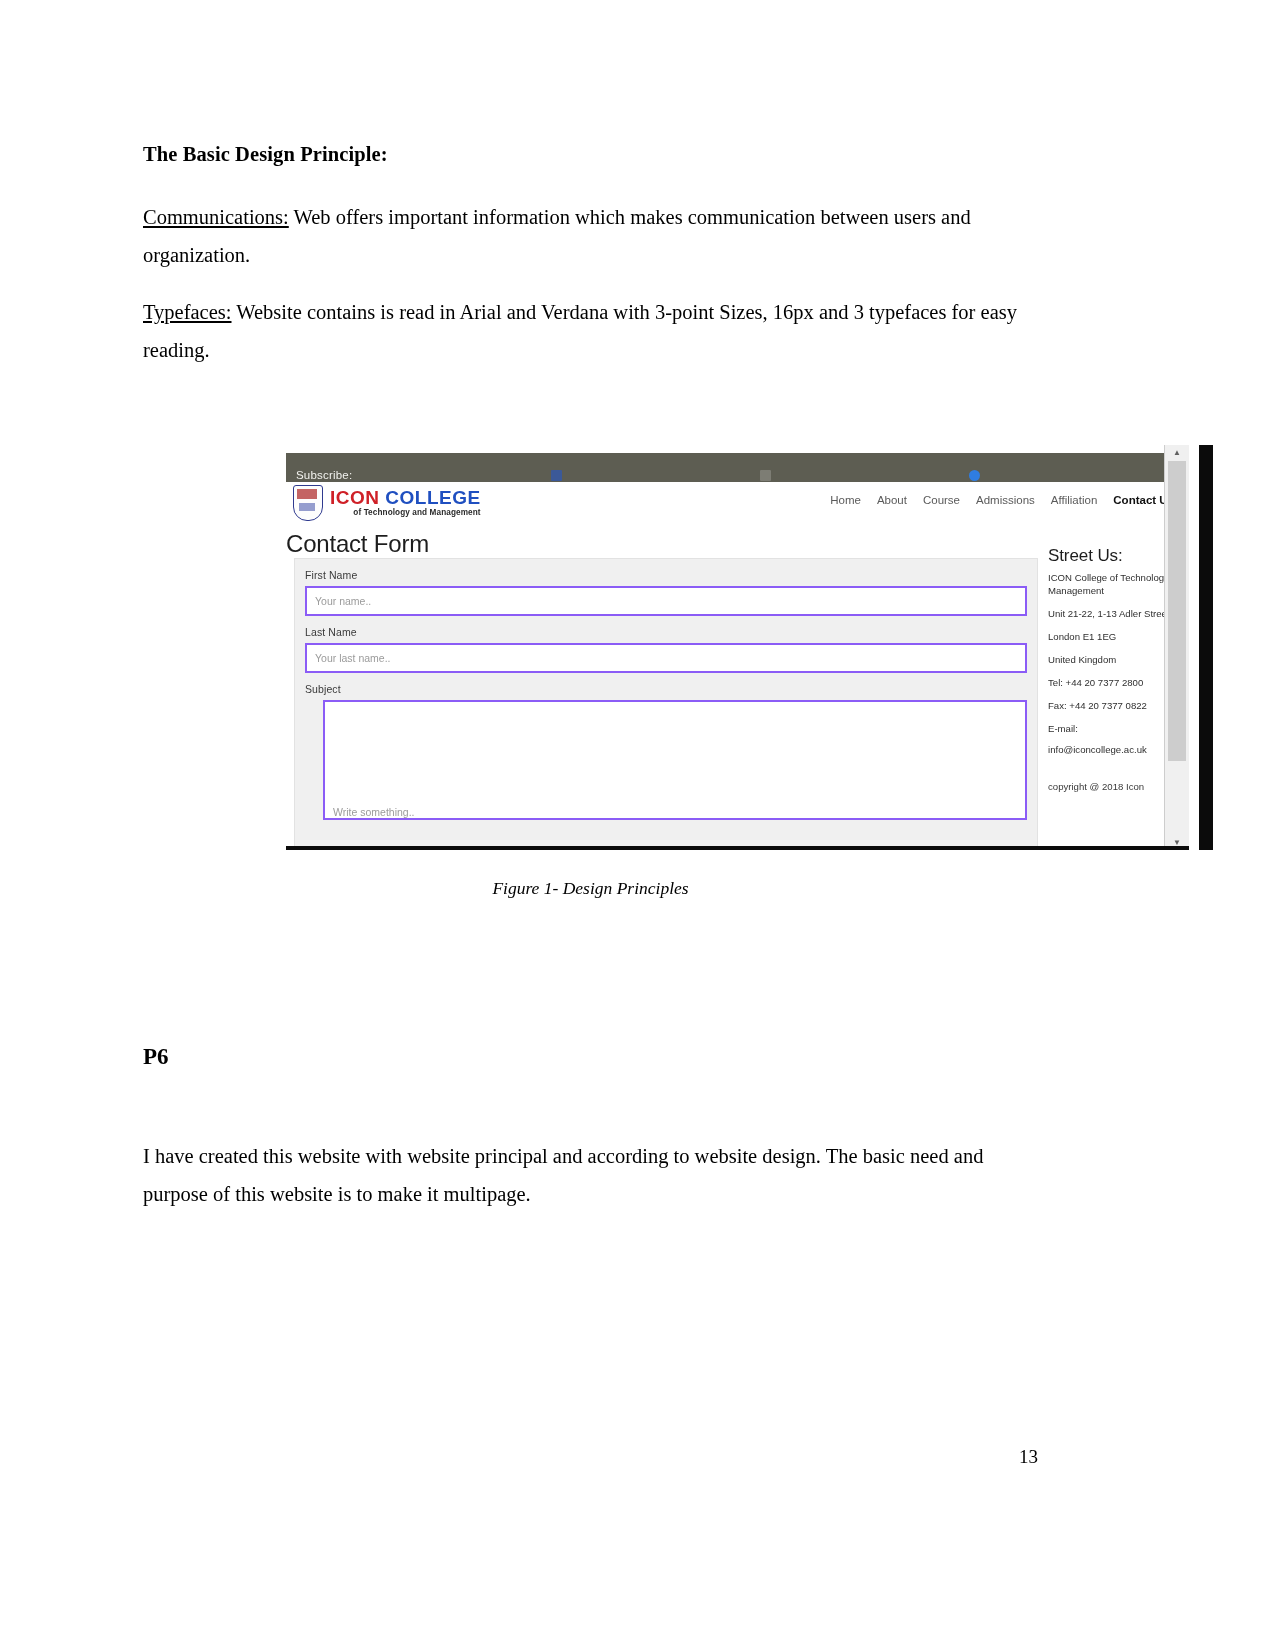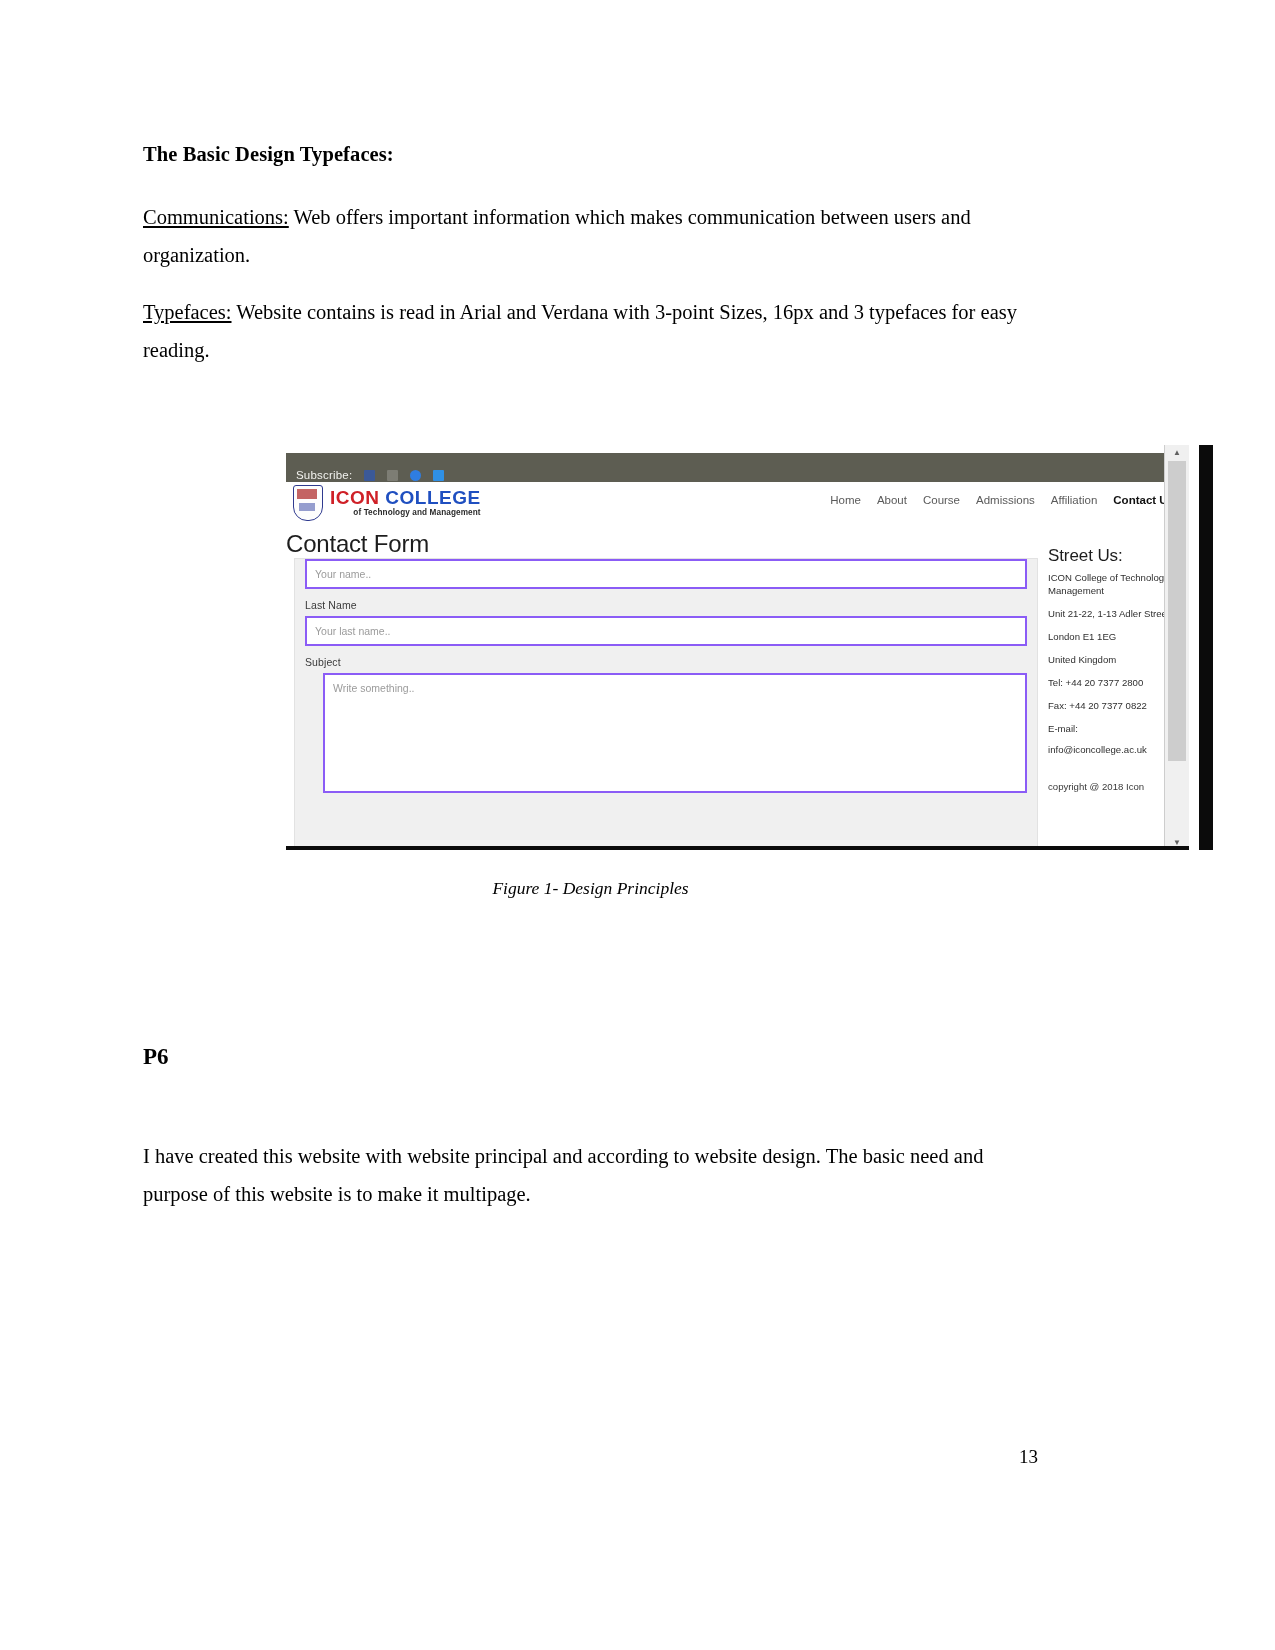--- a/index.html
+++ b/index.html
@@ -100,21 +100,21 @@
     background:#cdcdcd;
   }
   .shot-rightblack{
     position:absolute;right:0;top:0;width:14px;height:405px;background:#0b0b0b;
   }
 
   
   .subscribe-bar{
     position:absolute;left:0;top:8px;width:903px;height:44px;
     background:#5d5d52;
-    display:flex;align-items:center;
+    display:flex;align-items:center;justify-content:space-between;
   }
   .subscribe-label{
     color:#f2f2ee;font-size:11.5px;margin-left:10px;letter-spacing:.2px;
   }
   .soc{
     width:11px;height:11px;margin-left:12px;display:inline-block;border-radius:1px;
   }
   .soc.fb{background:#3b5998;}
   .soc.ig{background:#7d7d74;}
   .soc.gp{background:#2f7de1;border-radius:50%;}
@@ -168,21 +168,21 @@
     background:#f0f0f0;border:1px solid #e2e2e2;
   }
   .fld-label{
     font-size:10.5px;color:#3a3a3a;margin:10px 0 5px 10px;letter-spacing:.1px;
   }
   .fld{
     margin:0 10px;background:#fff;border:2px solid #8b5cf6;height:26px;
     display:flex;align-items:center;
   }
   .fld .ph{font-size:10.5px;color:#9b9b9b;margin-left:8px;}
-  .fld.area{height:116px;align-items:flex-start;margin-left:28px;}
+  .fld.area{height:116px;align-items:flex-end;margin-left:28px;}
   .fld.area .ph{margin-top:7px;}
 
   
   .contact-col{
     position:absolute;left:762px;top:104px;width:150px;
     font-size:9.6px;color:#2f2f2f;line-height:13px;
   }
   .contact-col h3{
     font-size:17px;font-weight:400;color:#1d1d1d;margin:0 0 9px 0;letter-spacing:-.1px;
   }
@@ -192,21 +192,21 @@
   .shot-border-bottom{
     position:absolute;left:0;bottom:0;width:903px;height:4px;background:#0b0b0b;
   }
 </style>
 </head>
 <body>
 
 <div class="page">
   <div class="content">
 
-    <h1 class="doc-head">The Basic Design Typefaces:</h1>
+    <h1 class="doc-head">The Basic Design Principle:</h1>
 
     <p class="body-par" id="par-comm"><span class="u">Communications:</span><span> Web offers important information which makes communication between users and organization.</span></p>
 
     <p class="body-par" id="par-type"><span class="u">Typefaces:</span><span> Website contains is read in Arial and Verdana with 3-point Sizes, 16px and 3 typefaces for easy reading.</span></p>
 
     <div class="shot">
       <div class="shot-inner">
 
         <div class="subscribe-bar">
           <span class="subscribe-label">Subscribe:</span>
@@ -230,20 +230,21 @@
             <span class="navitem">Course</span>
             <span class="navitem">Admissions</span>
             <span class="navitem">Affiliation</span>
             <span class="navitem active">Contact Us</span>
           </div>
         </div>
 
         <div class="page-title">Contact Form</div>
 
         <div class="form-panel">
+          <div class="fld-label">First Name</div>
           <div class="fld">
               <span class="ph">Your name..</span>
             </div>
 
           <div class="fld-label">Last Name</div>
           <div class="fld">
               <span class="ph">Your last name..</span>
             </div>
 
           <div class="fld-label">Subject</div>

